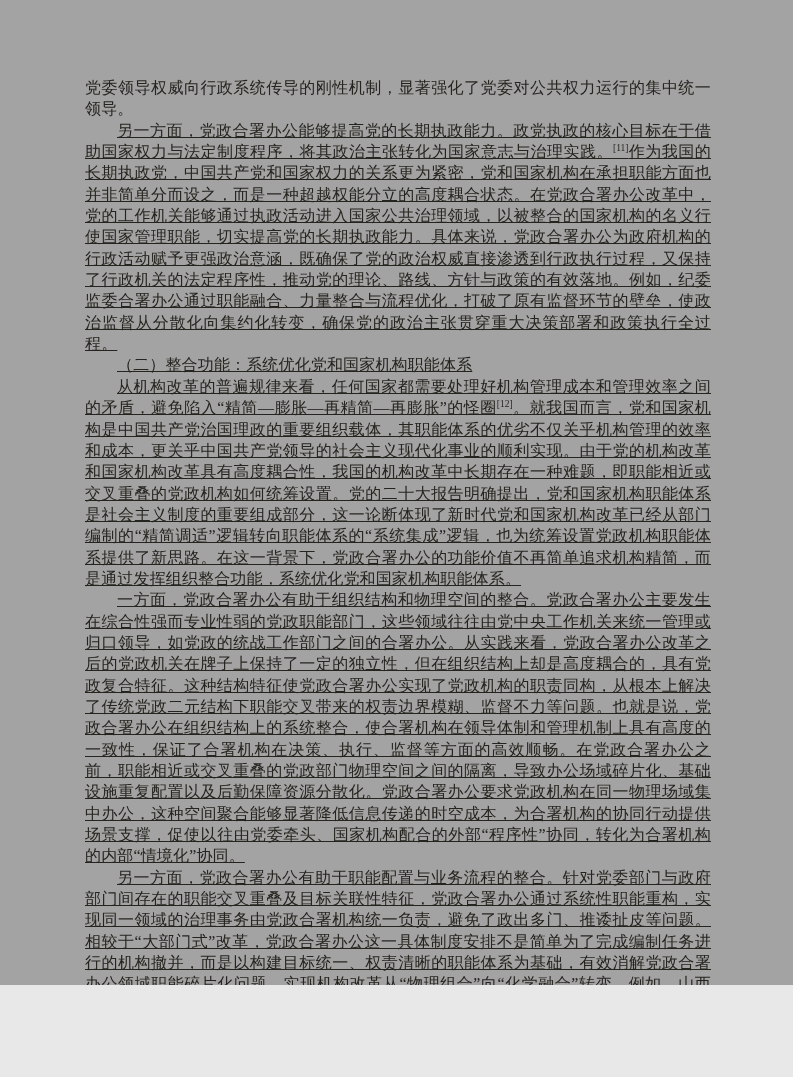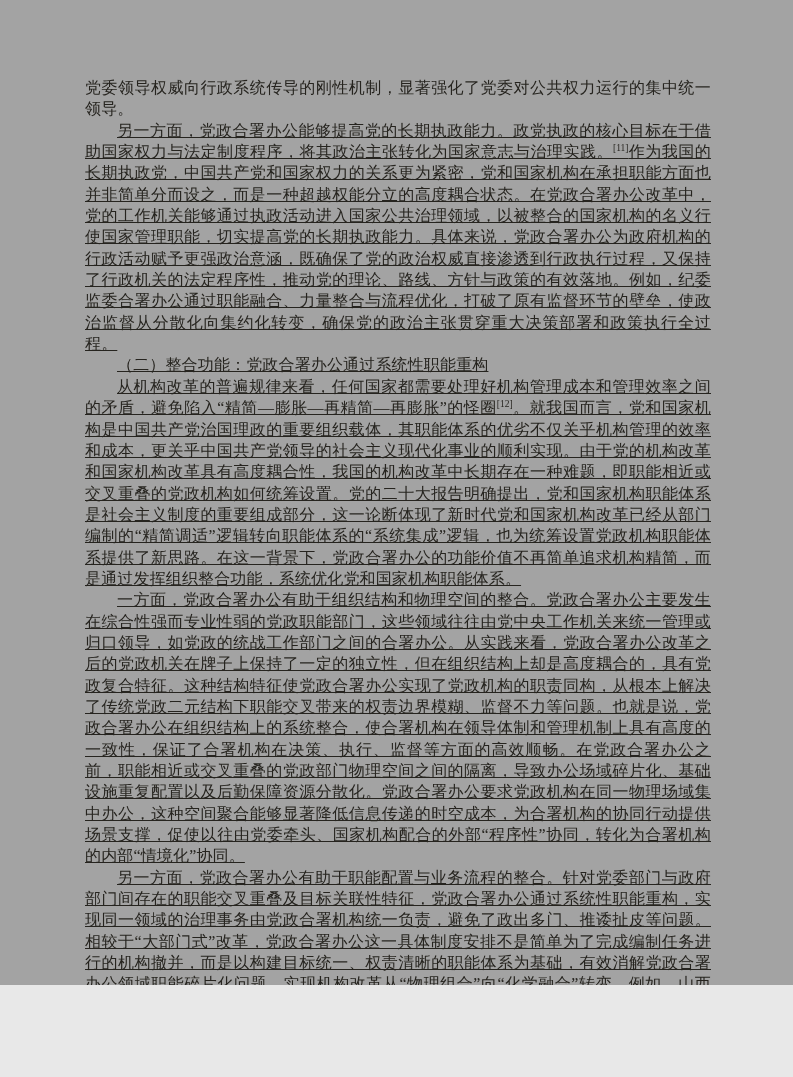--- a/index.html
+++ b/index.html
@@ -50,19 +50,19 @@
     color: #2c2a26;
   }
 </style>
 </head>
 <body>
 
 <div class="page">
   <main class="text-block" id="text-block">
       <p class="para">党委领导权威向行政系统传导的刚性机制，显著强化了党委对公共权力运行的集中统一领导。</p>
       <p class="para indent">另一方面，党政合署办公能够提高党的长期执政能力。政党执政的核心目标在于借助国家权力与法定制度程序，将其政治主张转化为国家意志与治理实践。<sup>[11]</sup>作为我国的长期执政党，中国共产党和国家权力的关系更为紧密，党和国家机构在承担职能方面也并非简单分而设之，而是一种超越权能分立的高度耦合状态。在党政合署办公改革中，党的工作机关能够通过执政活动进入国家公共治理领域，以被整合的国家机构的名义行使国家管理职能，切实提高党的长期执政能力。具体来说，党政合署办公为政府机构的行政活动赋予更强政治意涵，既确保了党的政治权威直接渗透到行政执行过程，又保持了行政机关的法定程序性，推动党的理论、路线、方针与政策的有效落地。例如，纪委监委合署办公通过职能融合、力量整合与流程优化，打破了原有监督环节的壁垒，使政治监督从分散化向集约化转变，确保党的政治主张贯穿重大决策部署和政策执行全过程。</p>
-      <p class="para indent">（二）整合功能：党政合署办公通过系统性职能重构</p>
+      <p class="para indent">（二）整合功能：系统优化党和国家机构职能体系</p>
       <p class="para indent">从机构改革的普遍规律来看，任何国家都需要处理好机构管理成本和管理效率之间的矛盾，避免陷入“精简—膨胀—再精简—再膨胀”的怪圈<sup>[12]</sup>。就我国而言，党和国家机构是中国共产党治国理政的重要组织载体，其职能体系的优劣不仅关乎机构管理的效率和成本，更关乎中国共产党领导的社会主义现代化事业的顺利实现。由于党的机构改革和国家机构改革具有高度耦合性，我国的机构改革中长期存在一种难题，即职能相近或交叉重叠的党政机构如何统筹设置。党的二十大报告明确提出，党和国家机构职能体系是社会主义制度的重要组成部分，这一论断体现了新时代党和国家机构改革已经从部门编制的“精简调适”逻辑转向职能体系的“系统集成”逻辑，也为统筹设置党政机构职能体系提供了新思路。在这一背景下，党政合署办公的功能价值不再简单追求机构精简，而是通过发挥组织整合功能，系统优化党和国家机构职能体系。</p>
       <p class="para indent">一方面，党政合署办公有助于组织结构和物理空间的整合。党政合署办公主要发生在综合性强而专业性弱的党政职能部门，这些领域往往由党中央工作机关来统一管理或归口领导，如党政的统战工作部门之间的合署办公。从实践来看，党政合署办公改革之后的党政机关在牌子上保持了一定的独立性，但在组织结构上却是高度耦合的，具有党政复合特征。这种结构特征使党政合署办公实现了党政机构的职责同构，从根本上解决了传统党政二元结构下职能交叉带来的权责边界模糊、监督不力等问题。也就是说，党政合署办公在组织结构上的系统整合，使合署机构在领导体制和管理机制上具有高度的一致性，保证了合署机构在决策、执行、监督等方面的高效顺畅。在党政合署办公之前，职能相近或交叉重叠的党政部门物理空间之间的隔离，导致办公场域碎片化、基础设施重复配置以及后勤保障资源分散化。党政合署办公要求党政机构在同一物理场域集中办公，这种空间聚合能够显著降低信息传递的时空成本，为合署机构的协同行动提供场景支撑，促使以往由党委牵头、国家机构配合的外部“程序性”协同，转化为合署机构的内部“情境化”协同。</p>
       <p class="para indent">另一方面，党政合署办公有助于职能配置与业务流程的整合。针对党委部门与政府部门间存在的职能交叉重叠及目标关联性特征，党政合署办公通过系统性职能重构，实现同一领域的治理事务由党政合署机构统一负责，避免了政出多门、推诿扯皮等问题。相较于“大部门式”改革，党政合署办公这一具体制度安排不是简单为了完成编制任务进行的机构撤并，而是以构建目标统一、权责清晰的职能体系为基础，有效消解党政合署办公领域职能碎片化问题，实现机构改革从“物理组合”向“化学融合”转变。例如，山西省河曲县将县委政法委与县司法局合署办公，以“一套人马、多块牌子”的形式整合社会治理职能，并通过构建“领导小组＋职能部门＋督查系统”的三级协同机制，实现党政合</p>
     </main>
   <div class="page-number">· 58 ·</div>
 </div>
 
 </body></html>

